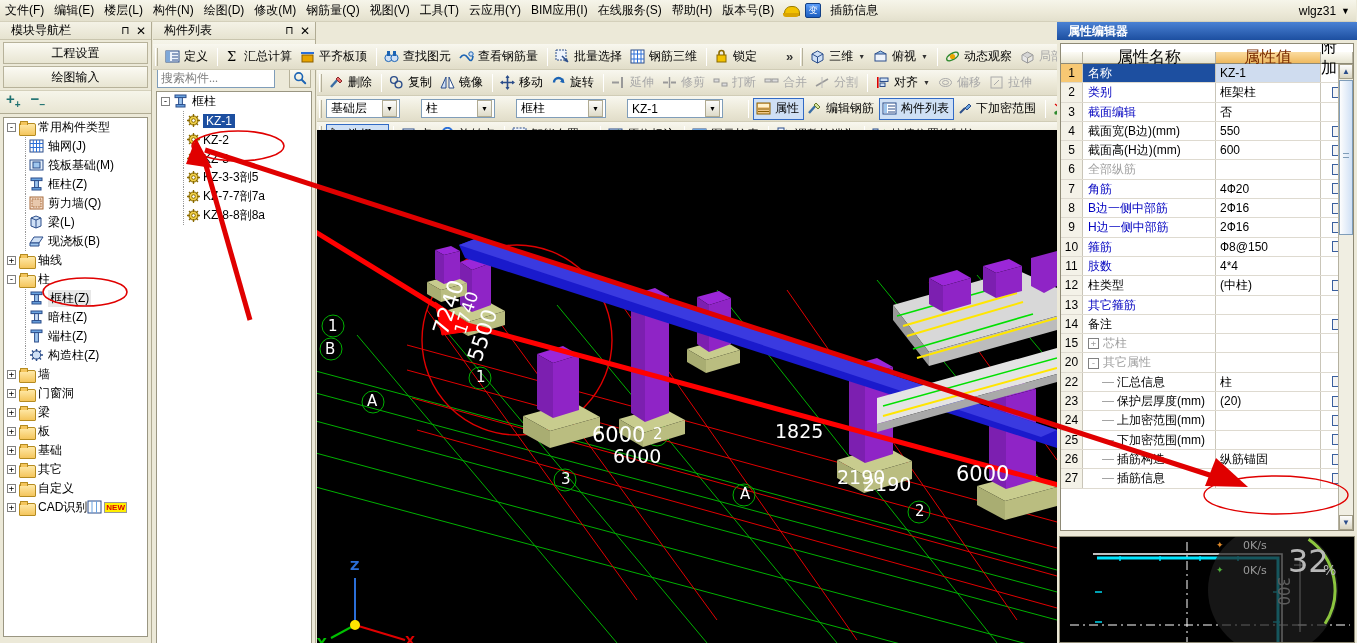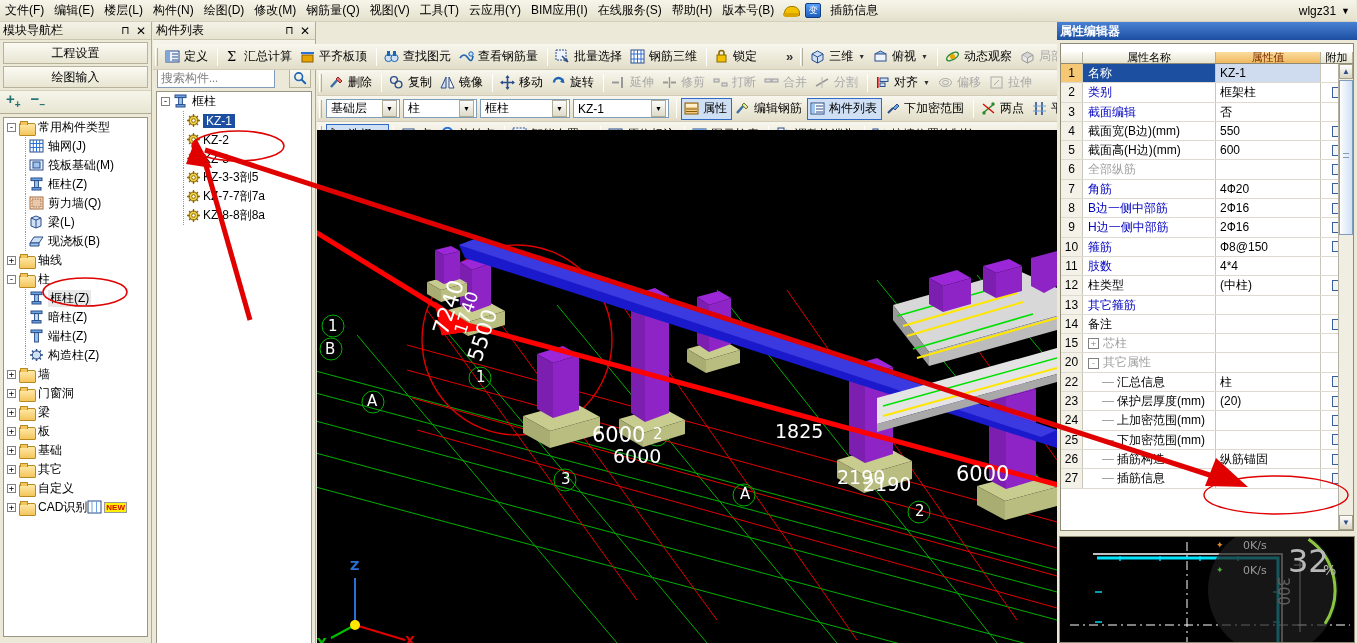--- a/index.html
+++ b/index.html
@@ -61,38 +61,38 @@
     color: #000;
   }
   .tb-item.disabled { color: #a9a9a9; }
   .tb-item.active { border: 1px solid #316ac5; background: #cfe0f5; padding: 0px 4px 0px 2px; }
   .tb-sep { width: 1px; height: 18px; background: #c3bfa9; margin: 0 4px; border-right: 1px solid #fff; }
   .tb-grip { width: 3px; height: 18px; border-left: 1px solid #fff; border-right: 1px solid #b5b09a; margin: 0 4px 0 2px; }
   .dd-arrow { font-size: 7px; color: #333; margin-left: 2px; }
   .chev { margin-left: auto; font-weight: bold; font-size: 13px; padding-right: 5px; color: #333;}
   .combo {
     height: 19px; border: 1px solid #7f9db9; background: #fff; font-size: 12px;
-    display: flex; align-items: center; padding: 0 2px; margin-right: 3px;
+    display: flex; align-items: center; padding: 0 2px; margin-right: 21px;
   }
   .combo .cbtxt { flex: 1; padding-left: 2px; overflow: hidden; }
   .combo .cbbtn {
     width: 15px; height: 17px; background: linear-gradient(#fcfcfc,#dedbc8);
     border: 1px solid #b0ab93; display: flex; align-items: center; justify-content: center;
     font-size: 7px;
   }
 
   
   .ico { width: 16px; height: 16px; display: inline-block; position: relative; flex: none; }
   .ico svg { display: block; }
 
   
   .panel { position: absolute; background: #ece9d8; }
   .panel-title {
     height: 18px; display: flex; align-items: center;
-    font-size: 12px; padding-left: 3px; white-space: nowrap;
+    font-size: 12px; padding-left: 11px; white-space: nowrap;
   }
   .panel-title.grey {
     background: linear-gradient(to bottom,#f4f2e6,#e6e3d0);
     border-bottom: 1px solid #c9c5ae; color: #000;
   }
   .panel-title.blue {
     background: linear-gradient(to bottom,#4a81d4 0%,#1d4fa0 100%);
     color: #fff; font-weight: bold;
   }
   .panel-title .ttools { margin-left: auto; display: flex; align-items: center; gap: 6px; padding-right: 5px; }
@@ -170,21 +170,21 @@
   .redtext { position: absolute; color: #ff1a1a; font-family: "DejaVu Sans", sans-serif; white-space: nowrap; }
 
   
   #propeditor { left: 1057px; top: 22px; width: 348px; height: 512px; background: #ece9d8; }
   .propgrid {
     position: absolute; left: 3px; top: 21px; width: 294px; height: 488px;
     background: #fff; border: 1px solid #8e8a76; overflow: hidden;
   }
   .pg-head { display: flex; height: 20px; border-bottom: 1px solid #8e8a76; }
   .pg-head .c {
-    display: flex; align-items: center; justify-content: center; font-size: 11px;
+    display: flex; align-items: center; justify-content: center; font-size: 16px;
     border-right: 1px solid #b5b1a0;
     background: linear-gradient(to bottom,#fdfcf6,#e6e3d0);
     margin-top: 8px;
   }
   .pg-head .c.val { background: linear-gradient(to bottom,#fbdca0,#efb95e); color: #7a2b00; }
   .pg-row { display: flex; height: 19.3px; border-bottom: 1px solid #dedad0; font-size: 12px; }
   .pg-row .num {
     width: 22px; text-align: center; border-right: 1px solid #c9c5b8;
     background: #f4f2e8; color: #000; line-height: 18px;
   }

